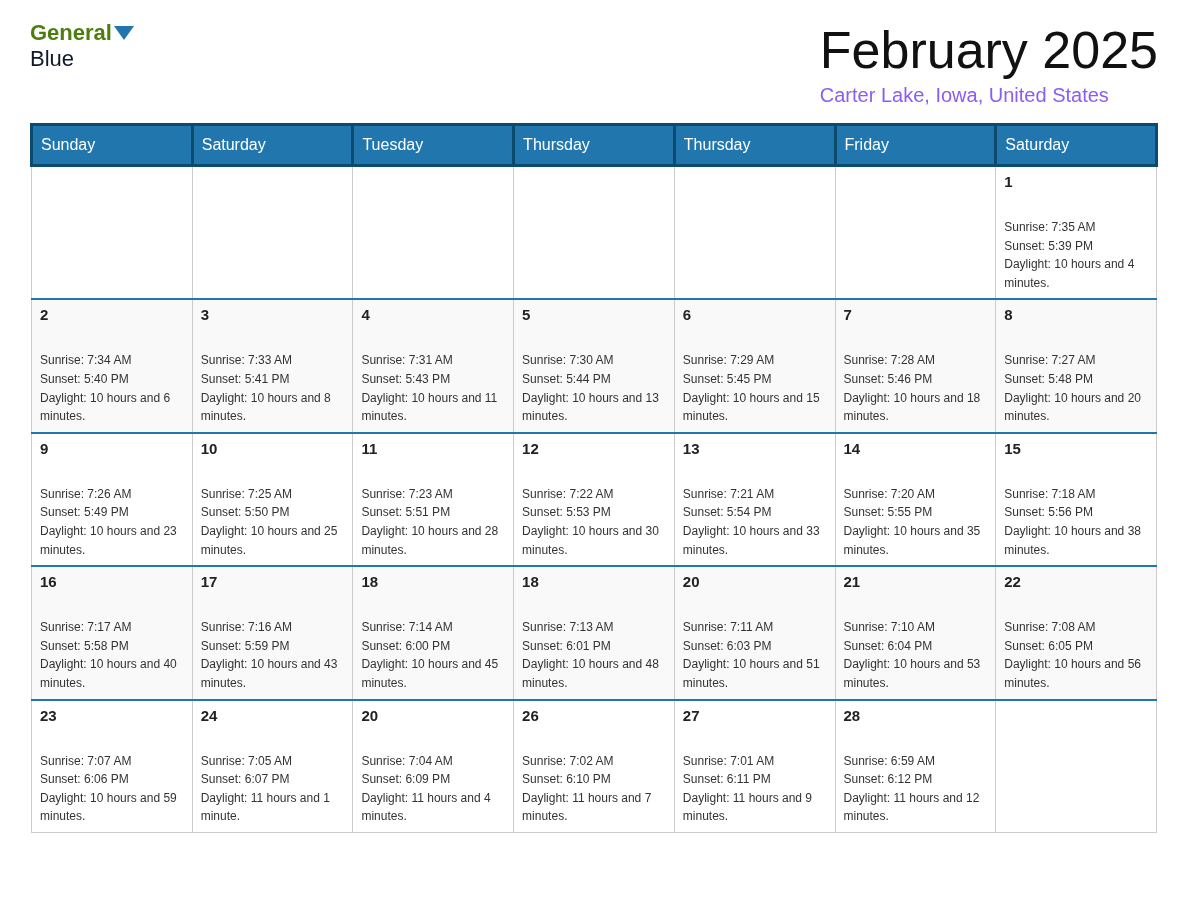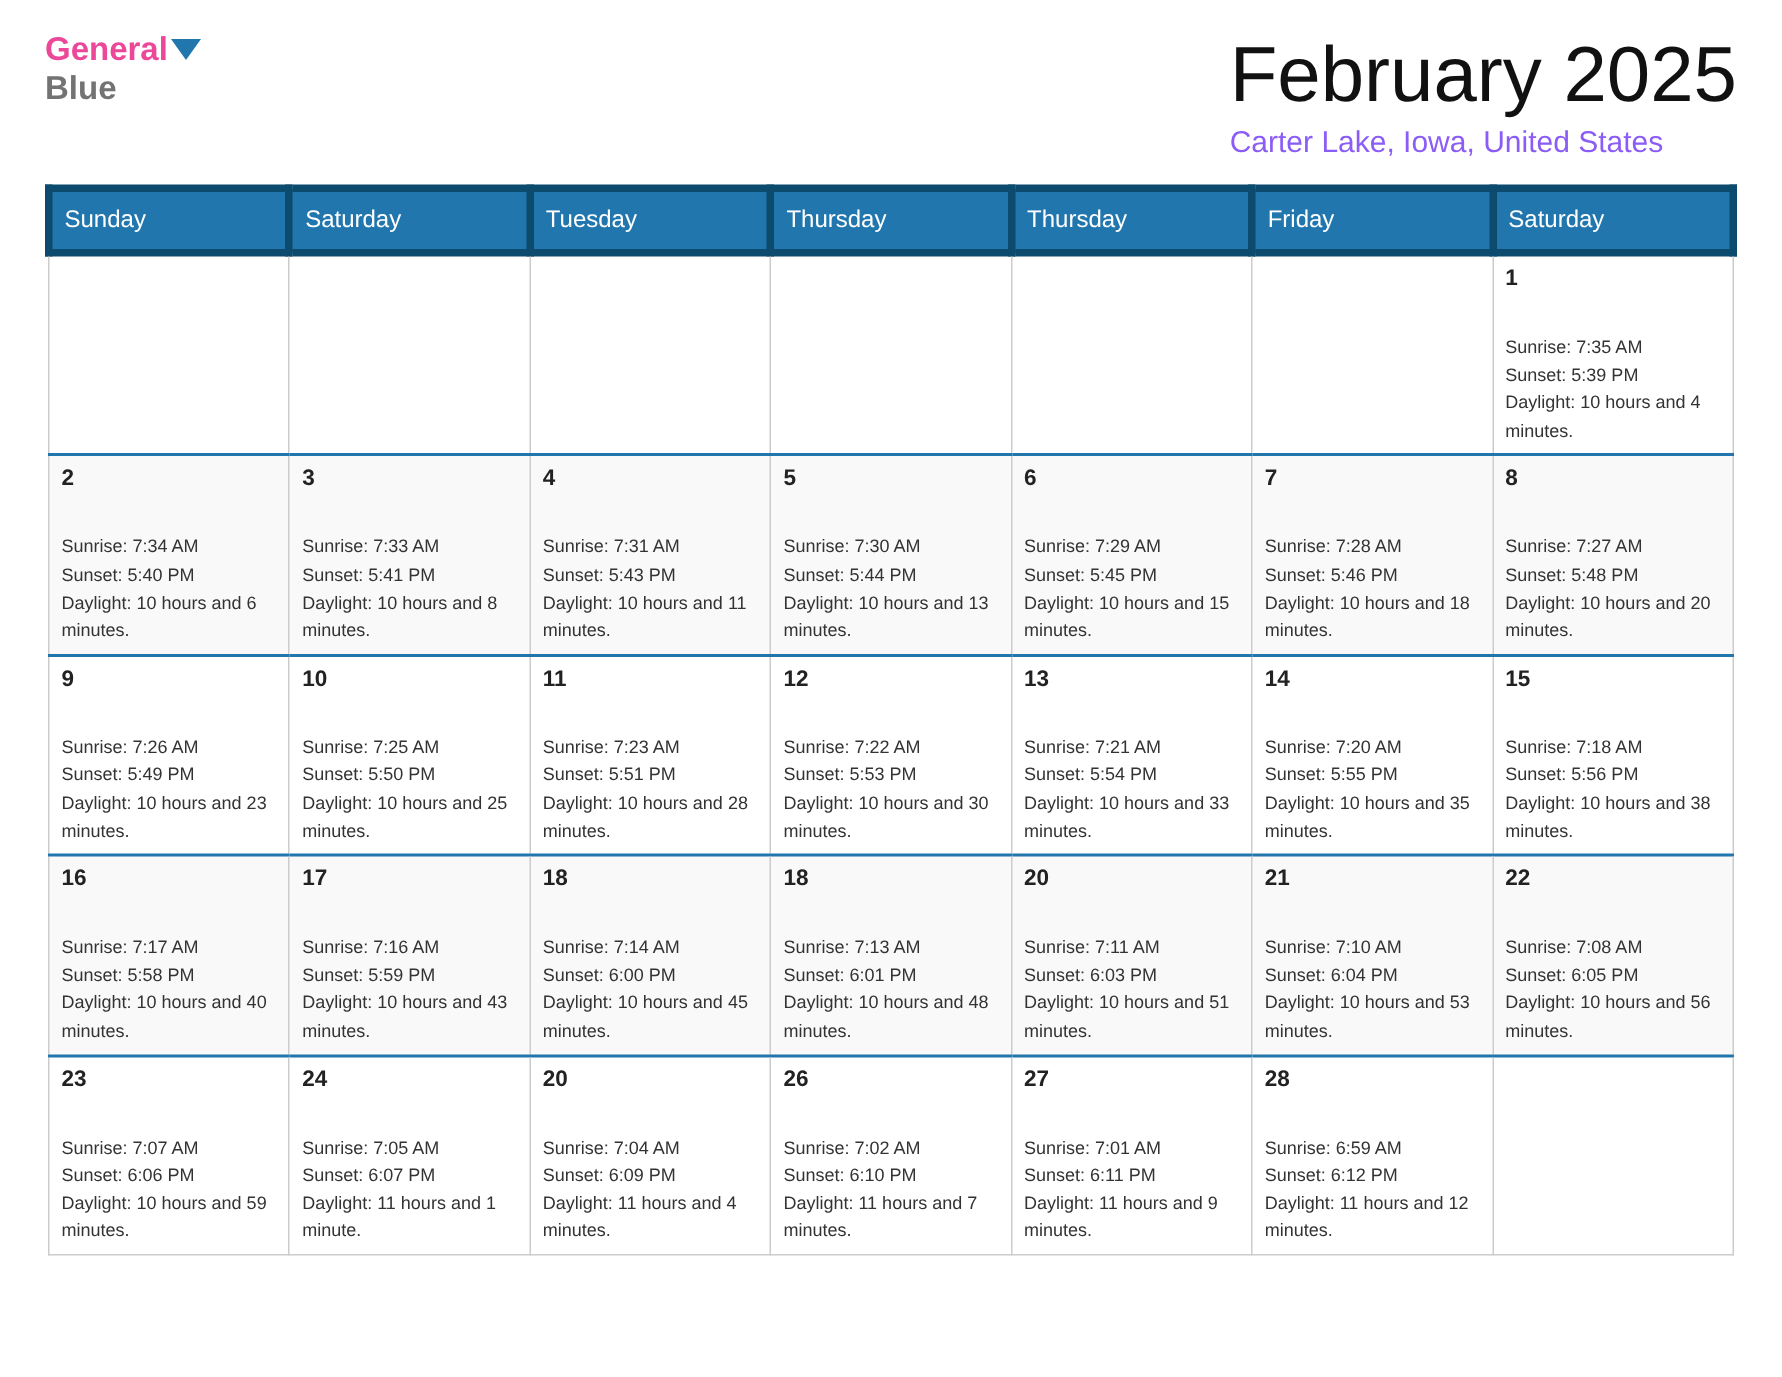--- a/index.html
+++ b/index.html
@@ -21,34 +21,34 @@
       flex-direction: column;
       align-items: flex-start;
     }
     .logo-text {
       display: flex;
       align-items: center;
       font-size: 22px;
       font-weight: bold;
       color: #333;
     }
-    .logo-general { color: #ec4899; }
+    .logo-general { color: #4d7c0f; }
     .logo-arrow {
       width: 0;
       height: 0;
       border-left: 10px solid transparent;
       border-right: 10px solid transparent;
       border-top: 14px solid #2176ae;
       margin: 0 2px;
       display: inline-block;
     }
     .logo-blue {
-      color: #737373;
+      color: #0f172a;
       font-size: 22px;
-      font-weight: bold;
+      font-weight: normal;
     }
     .title-section {
       text-align: left;
       margin-left: 21px;
     }
     .page-title {
       font-size: 52px;
       font-weight: normal;
       color: #111;
     }
@@ -62,21 +62,21 @@
       border-collapse: collapse;
       border: 1px solid #aaa;
     }
     .calendar th {
       background-color: #2176ae;
       color: #fff;
       font-size: 16px;
       font-weight: normal;
       padding: 10px 8px;
       text-align: left;
-      border: 5px solid #0c4a6e;
+      border: 3px solid #0c4a6e;
     }
     .calendar td {
       vertical-align: top;
       border: 1px solid #ccc;
       padding: 6px 8px;
       width: calc(100% / 7);
       min-height: 110px;
       height: 120px;
       background: #fff;
     }

